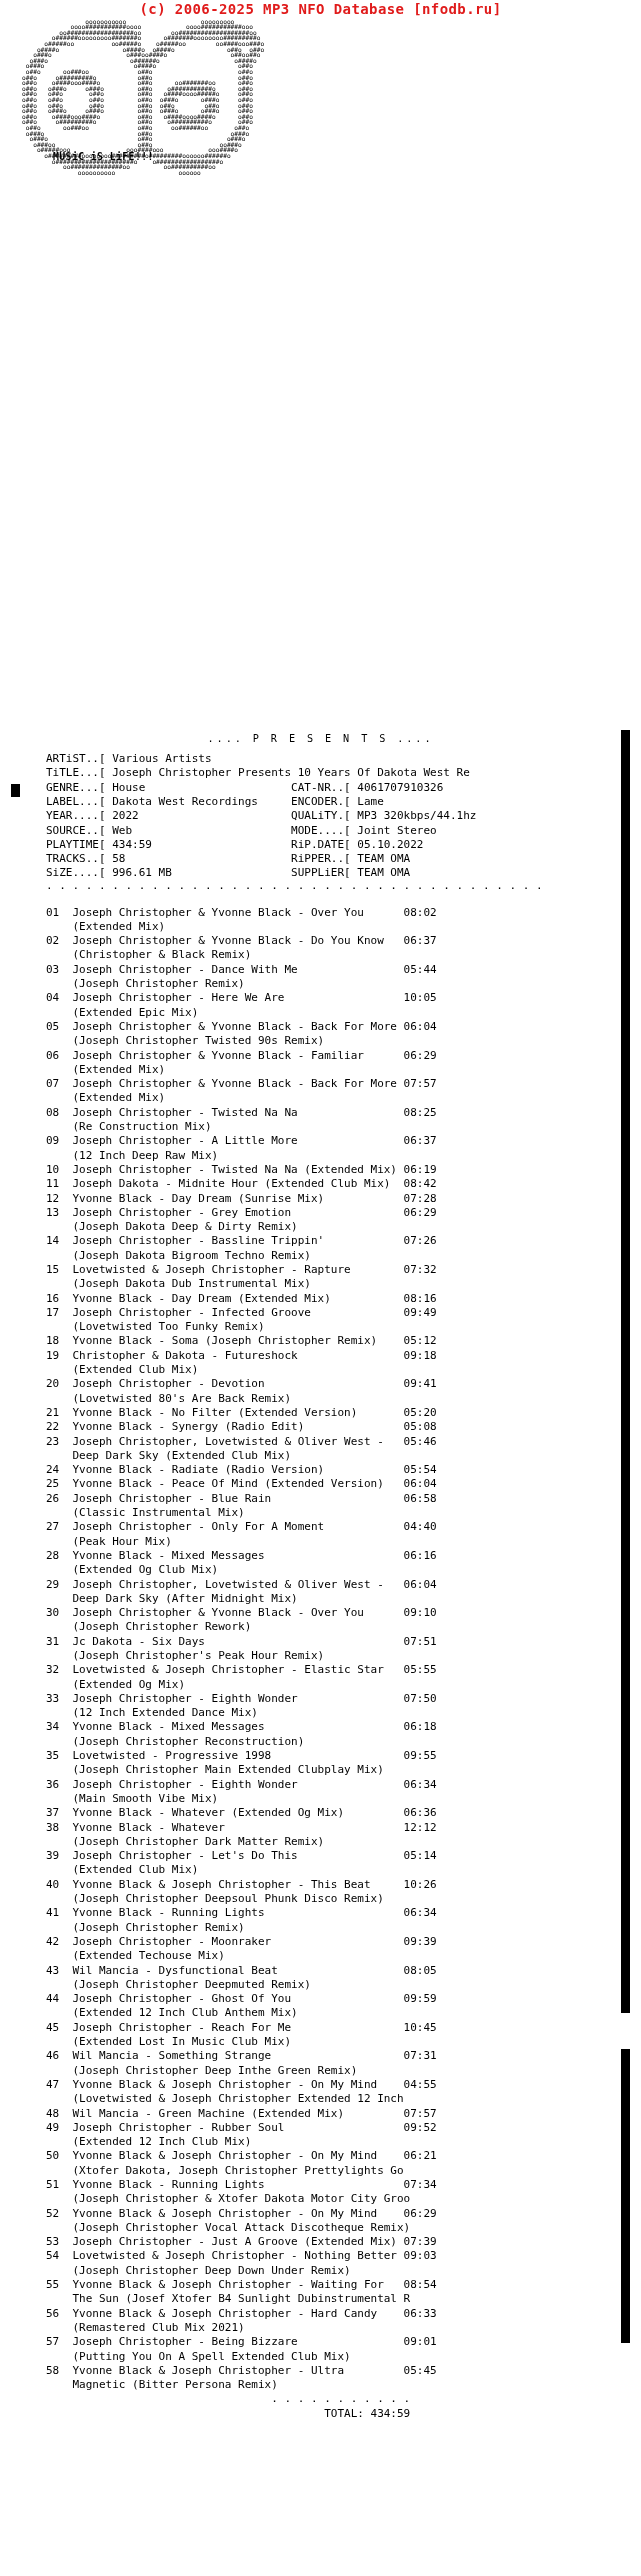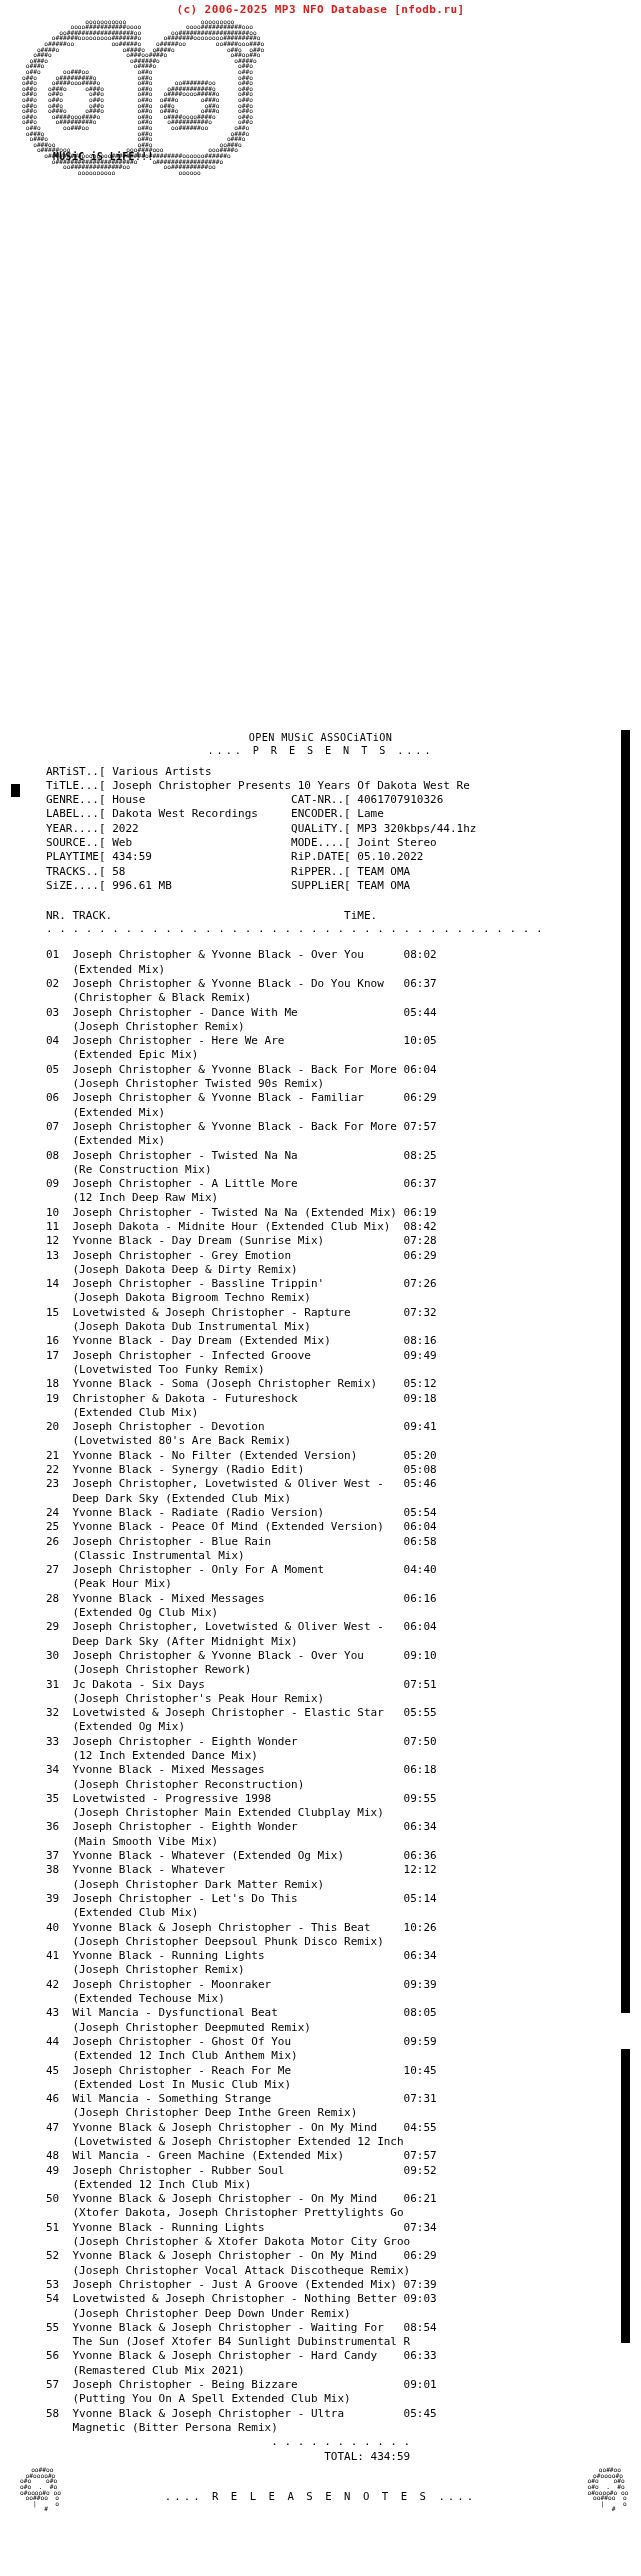--- a/index.html
+++ b/index.html
@@ -14,21 +14,21 @@
     width:641px;
     min-height:2576px;
     background:#ffffff;
     overflow:hidden;
   }
 
   
   .copyright{
     text-align:center;
     color:#e01b1b;
-    font-size:11px;
+    font-size:14px;
     letter-spacing:0.4px;
     padding-top:2.7px;
     height:16px;
     line-height:13.4px;
     font-weight:bold;
   }
 
   
   .artwrap{
     position:relative;
@@ -201,52 +201,31 @@
       o###o                        o##o                    o###o
        o###oo                      o##o                  oo###o
         o#####ooo               ooo####ooo            ooo####o
           o#########oooooooo#########o#########oooooo######o
             o#####################o    o#################o
                oo##############oo         oo##########oo
                    oooooooooo                 oooooo</pre>
     <div class="art-caption">MUSiC iS LiFE!!!</div>
   </div>
 
-  <div class="assoc">OPEN MUSiC ASSOCiATiON</div>
   <div class="presents">.... P R E S E N T S ....</div>
 
   <div class="infoblock" id="infoblock"><div>ARTiST..[ Various Artists</div><div>TiTLE...[ Joseph Christopher Presents 10 Years Of Dakota West Re</div><div>GENRE...[ House                      CAT-NR..[ 4061707910326</div><div>LABEL...[ Dakota West Recordings     ENCODER.[ Lame</div><div>YEAR....[ 2022                       QUALiTY.[ MP3 320kbps/44.1hz</div><div>SOURCE..[ Web                        MODE....[ Joint Stereo</div><div>PLAYTIME[ 434:59                     RiP.DATE[ 05.10.2022</div><div>TRACKS..[ 58                         RiPPER..[ TEAM OMA</div><div>SiZE....[ 996.61 MB                  SUPPLiER[ TEAM OMA</div></div>
 
 
-  <div class="tlhead" id="tlhead">NR. TRACK.                                   TiME.</div>
   <div class="dotline">. . . . . . . . . . . . . . . . . . . . . . . . . . . . . . . . . . . . . .</div>
 
   <div class="tracklist" id="tracklist"><div class="trk">01  Joseph Christopher &amp; Yvonne Black - Over You      08:02</div><div class="trk">    (Extended Mix)</div><div class="trk">02  Joseph Christopher &amp; Yvonne Black - Do You Know   06:37</div><div class="trk">    (Christopher &amp; Black Remix)</div><div class="trk">03  Joseph Christopher - Dance With Me                05:44</div><div class="trk">    (Joseph Christopher Remix)</div><div class="trk">04  Joseph Christopher - Here We Are                  10:05</div><div class="trk">    (Extended Epic Mix)</div><div class="trk">05  Joseph Christopher &amp; Yvonne Black - Back For More 06:04</div><div class="trk">    (Joseph Christopher Twisted 90s Remix)</div><div class="trk">06  Joseph Christopher &amp; Yvonne Black - Familiar      06:29</div><div class="trk">    (Extended Mix)</div><div class="trk">07  Joseph Christopher &amp; Yvonne Black - Back For More 07:57</div><div class="trk">    (Extended Mix)</div><div class="trk">08  Joseph Christopher - Twisted Na Na                08:25</div><div class="trk">    (Re Construction Mix)</div><div class="trk">09  Joseph Christopher - A Little More                06:37</div><div class="trk">    (12 Inch Deep Raw Mix)</div><div class="trk">10  Joseph Christopher - Twisted Na Na (Extended Mix) 06:19</div><div class="trk">11  Joseph Dakota - Midnite Hour (Extended Club Mix)  08:42</div><div class="trk">12  Yvonne Black - Day Dream (Sunrise Mix)            07:28</div><div class="trk">13  Joseph Christopher - Grey Emotion                 06:29</div><div class="trk">    (Joseph Dakota Deep &amp; Dirty Remix)</div><div class="trk">14  Joseph Christopher - Bassline Trippin'            07:26</div><div class="trk">    (Joseph Dakota Bigroom Techno Remix)</div><div class="trk">15  Lovetwisted &amp; Joseph Christopher - Rapture        07:32</div><div class="trk">    (Joseph Dakota Dub Instrumental Mix)</div><div class="trk">16  Yvonne Black - Day Dream (Extended Mix)           08:16</div><div class="trk">17  Joseph Christopher - Infected Groove              09:49</div><div class="trk">    (Lovetwisted Too Funky Remix)</div><div class="trk">18  Yvonne Black - Soma (Joseph Christopher Remix)    05:12</div><div class="trk">19  Christopher &amp; Dakota - Futureshock                09:18</div><div class="trk">    (Extended Club Mix)</div><div class="trk">20  Joseph Christopher - Devotion                     09:41</div><div class="trk">    (Lovetwisted 80's Are Back Remix)</div><div class="trk">21  Yvonne Black - No Filter (Extended Version)       05:20</div><div class="trk">22  Yvonne Black - Synergy (Radio Edit)               05:08</div><div class="trk">23  Joseph Christopher, Lovetwisted &amp; Oliver West -   05:46</div><div class="trk">    Deep Dark Sky (Extended Club Mix)</div><div class="trk">24  Yvonne Black - Radiate (Radio Version)            05:54</div><div class="trk">25  Yvonne Black - Peace Of Mind (Extended Version)   06:04</div><div class="trk">26  Joseph Christopher - Blue Rain                    06:58</div><div class="trk">    (Classic Instrumental Mix)</div><div class="trk">27  Joseph Christopher - Only For A Moment            04:40</div><div class="trk">    (Peak Hour Mix)</div><div class="trk">28  Yvonne Black - Mixed Messages                     06:16</div><div class="trk">    (Extended Og Club Mix)</div><div class="trk">29  Joseph Christopher, Lovetwisted &amp; Oliver West -   06:04</div><div class="trk">    Deep Dark Sky (After Midnight Mix)</div><div class="trk">30  Joseph Christopher &amp; Yvonne Black - Over You      09:10</div><div class="trk">    (Joseph Christopher Rework)</div><div class="trk">31  Jc Dakota - Six Days                              07:51</div><div class="trk">    (Joseph Christopher's Peak Hour Remix)</div><div class="trk">32  Lovetwisted &amp; Joseph Christopher - Elastic Star   05:55</div><div class="trk">    (Extended Og Mix)</div><div class="trk">33  Joseph Christopher - Eighth Wonder                07:50</div><div class="trk">    (12 Inch Extended Dance Mix)</div><div class="trk">34  Yvonne Black - Mixed Messages                     06:18</div><div class="trk">    (Joseph Christopher Reconstruction)</div><div class="trk">35  Lovetwisted - Progressive 1998                    09:55</div><div class="trk">    (Joseph Christopher Main Extended Clubplay Mix)</div><div class="trk">36  Joseph Christopher - Eighth Wonder                06:34</div><div class="trk">    (Main Smooth Vibe Mix)</div><div class="trk">37  Yvonne Black - Whatever (Extended Og Mix)         06:36</div><div class="trk">38  Yvonne Black - Whatever                           12:12</div><div class="trk">    (Joseph Christopher Dark Matter Remix)</div><div class="trk">39  Joseph Christopher - Let's Do This                05:14</div><div class="trk">    (Extended Club Mix)</div><div class="trk">40  Yvonne Black &amp; Joseph Christopher - This Beat     10:26</div><div class="trk">    (Joseph Christopher Deepsoul Phunk Disco Remix)</div><div class="trk">41  Yvonne Black - Running Lights                     06:34</div><div class="trk">    (Joseph Christopher Remix)</div><div class="trk">42  Joseph Christopher - Moonraker                    09:39</div><div class="trk">    (Extended Techouse Mix)</div><div class="trk">43  Wil Mancia - Dysfunctional Beat                   08:05</div><div class="trk">    (Joseph Christopher Deepmuted Remix)</div><div class="trk">44  Joseph Christopher - Ghost Of You                 09:59</div><div class="trk">    (Extended 12 Inch Club Anthem Mix)</div><div class="trk">45  Joseph Christopher - Reach For Me                 10:45</div><div class="trk">    (Extended Lost In Music Club Mix)</div><div class="trk">46  Wil Mancia - Something Strange                    07:31</div><div class="trk">    (Joseph Christopher Deep Inthe Green Remix)</div><div class="trk">47  Yvonne Black &amp; Joseph Christopher - On My Mind    04:55</div><div class="trk">    (Lovetwisted &amp; Joseph Christopher Extended 12 Inch</div><div class="trk">48  Wil Mancia - Green Machine (Extended Mix)         07:57</div><div class="trk">49  Joseph Christopher - Rubber Soul                  09:52</div><div class="trk">    (Extended 12 Inch Club Mix)</div><div class="trk">50  Yvonne Black &amp; Joseph Christopher - On My Mind    06:21</div><div class="trk">    (Xtofer Dakota, Joseph Christopher Prettylights Go</div><div class="trk">51  Yvonne Black - Running Lights                     07:34</div><div class="trk">    (Joseph Christopher &amp; Xtofer Dakota Motor City Groo</div><div class="trk">52  Yvonne Black &amp; Joseph Christopher - On My Mind    06:29</div><div class="trk">    (Joseph Christopher Vocal Attack Discotheque Remix)</div><div class="trk">53  Joseph Christopher - Just A Groove (Extended Mix) 07:39</div><div class="trk">54  Lovetwisted &amp; Joseph Christopher - Nothing Better 09:03</div><div class="trk">    (Joseph Christopher Deep Down Under Remix)</div><div class="trk">55  Yvonne Black &amp; Joseph Christopher - Waiting For   08:54</div><div class="trk">    The Sun (Josef Xtofer B4 Sunlight Dubinstrumental R</div><div class="trk">56  Yvonne Black &amp; Joseph Christopher - Hard Candy    06:33</div><div class="trk">    (Remastered Club Mix 2021)</div><div class="trk">57  Joseph Christopher - Being Bizzare                09:01</div><div class="trk">    (Putting You On A Spell Extended Club Mix)</div><div class="trk">58  Yvonne Black &amp; Joseph Christopher - Ultra         05:45</div><div class="trk">    Magnetic (Bitter Persona Remix)</div></div>
 
   <div class="total" id="totalblock"><div>                                  . . . . . . . . . . .</div><div>                                          TOTAL: 434:59</div></div>
 
-  <div class="sect">
-    <span class="deco deco-l smalldeco">   oo##oo
-  o#oooo#o
- o#o    o#o
- o#o  .  #o
-  o#oooo#o oo
-   oo##oo  o
-     |     o
-     #</span>
-    <span>.... R E L E A S E  N O T E S ....</span>
-    <span class="deco deco-r smalldeco">   oo##oo
-  o#oooo#o
- o#o    o#o
- o#o  .  #o
-  o#oooo#o oo
-   oo##oo  o
-     |     o
-     #</span>
-  </div>
   <div class="notesbody">
     
   </div>
 
   <div class="edge edge-r1"></div>
   <div class="edge edge-r2"></div>
   <div class="edge edge-l1"></div>
 </div>
 
 

